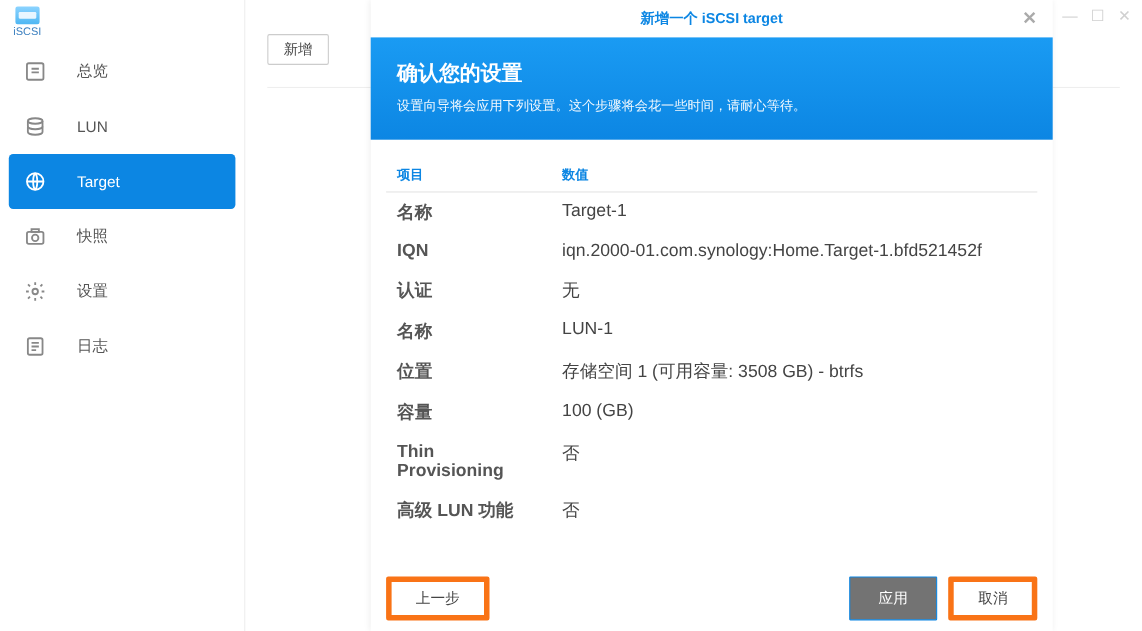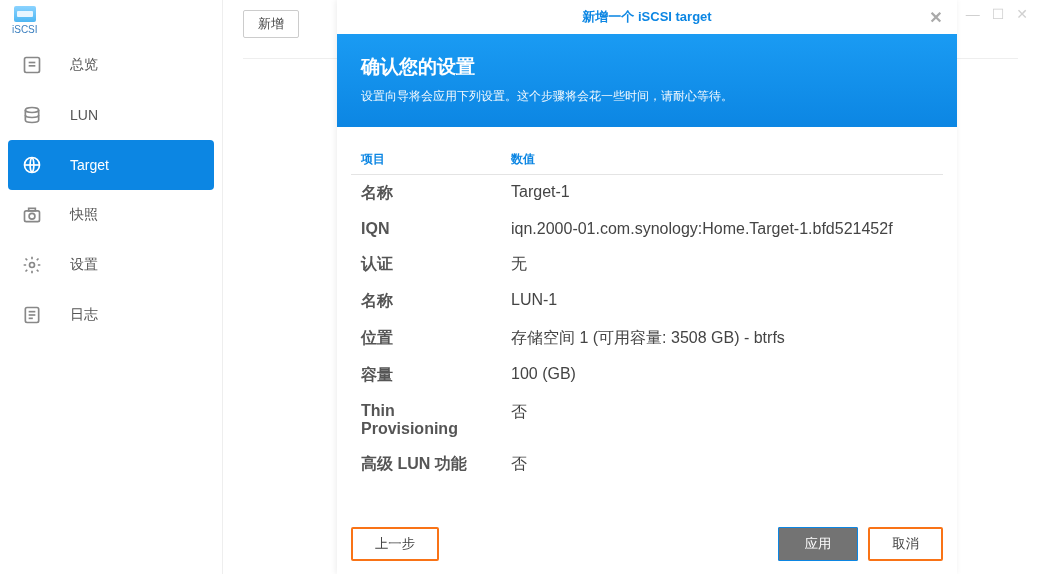--- a/index.html
+++ b/index.html
@@ -18,41 +18,41 @@
     .sidebar { width: 222px; padding-top: 40px; }
     .side-item { display:flex; align-items:center; height: 50px; padding-left: 22px; color:#555; cursor:pointer; font-size: 14px; gap: 14px; }
     .side-item .side-icon { width: 20px; height: 20px; margin-right: 14px; display:flex; align-items:center; justify-content:center; }
     .side-item svg { width: 20px; height: 20px; stroke: #888; fill: #888; }
     .side-item.active { background: #0c86e3; color: #fff; border-radius: 4px; margin: 0 8px; padding-left: 14px; }
     .side-item.active svg { stroke: #fff; fill:#fff; }
 
     
     .content { flex:1; padding: 10px 20px; border-left: 1px solid #eee; }
     .toolbar { display:flex; }
-    .btn { border: 1px solid #ccc; background:#fff; padding: 4px 14px; border-radius: 2px; cursor:pointer; font-size:13px; color:#444; }
+    .btn { border: 1px solid #ccc; background:#fff; padding: 4px 14px; border-radius: 2px; cursor:pointer; font-size:13px; color:#444;margin-top:21px; }
     .divider { height:1px; background:#eee; margin-top: 20px; }
 
     
     .modal { position: absolute; left: 337px; top: 0; width: 620px; height: 574px; background:#fff; box-shadow: -1px 0 6px rgba(0,0,0,0.08); display:flex; flex-direction:column; }
     .modal-title { height: 34px; color:#0c86e3; font-weight:600; display:flex; align-items:center; justify-content:center; position:relative; font-size: 13px; }
     .modal-close { position:absolute; right:10px; top:6px; width:22px; height:22px; color:#aaa; display:flex; align-items:center; justify-content:center; cursor:pointer; font-size:16px; }
     .modal-header { background: linear-gradient(#1a9bf3, #0c86e3); color:#fff; padding: 20px 24px 22px; }
     .modal-header .h1 { font-size: 19px; font-weight:700; margin-bottom: 8px; }
     .modal-header .sub { font-size: 12px; opacity: .95; }
 
     .modal-body { flex:1; padding: 18px 14px 0 14px; overflow:auto; }
     .grid { display:grid; grid-template-columns: 150px 1fr; }
     .grid .th { color:#0c86e3; font-size:12px; font-weight:600; border-bottom:1px solid #e4e4e4; padding: 6px 10px; }
     .grid .cell { padding: 8px 10px; font-size: 16px; }
     .grid .cell.key { color:#555; font-weight:600; }
     .grid .cell.val { color:#444; }
 
     .modal-footer { height: 60px; display:flex; align-items:center; justify-content:space-between; padding: 0 14px; }
     .btn-primary { border:1px solid #0c86e3; background:#737373; color:#fff; padding: 6px 26px; border-radius:1px; cursor:pointer; }
-    .btn-default { border:2px solid #f97316; background:#fff; color:#444; padding: 6px 22px; border-radius:2px; cursor:pointer; }
+    .btn-default { border:5px solid #f97316; background:#fff; color:#444; padding: 6px 22px; border-radius:2px; cursor:pointer; }
     .foot-right { display:flex; gap:10px; }
 
     
     .bg-controls { position:absolute; right: 10px; top: 6px; display:flex; gap: 12px; color:#d0d0d0; font-size:14px; }
   </style>
 </head>
 <body>
 
 <div class="main-window">
 

